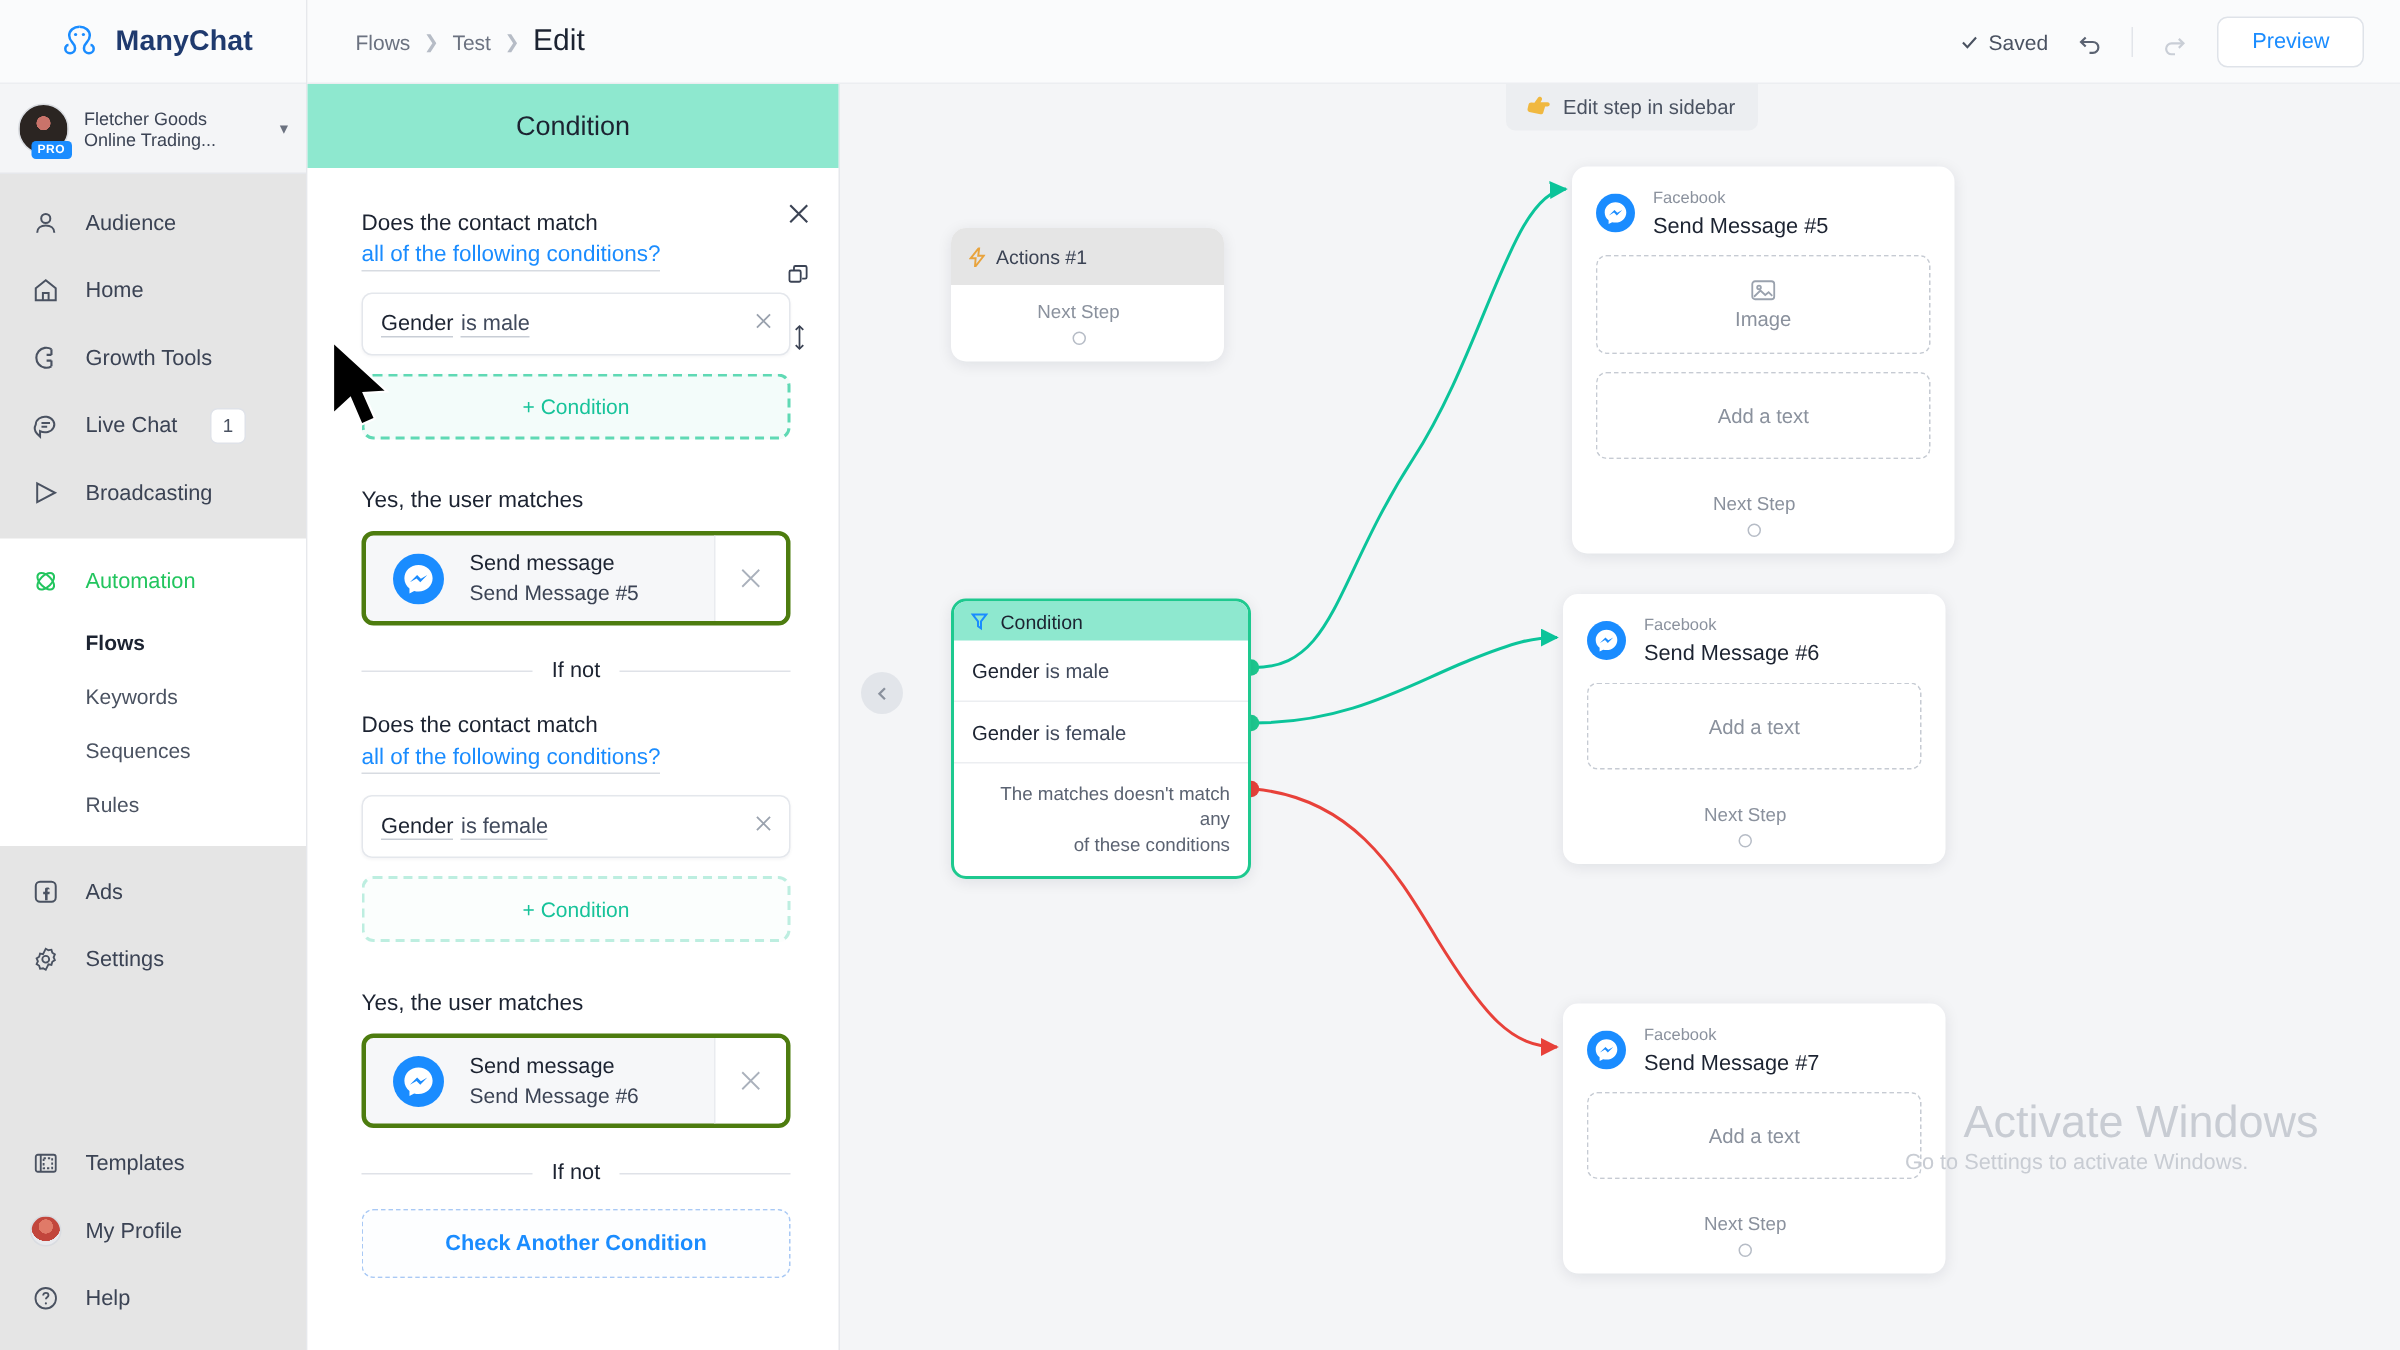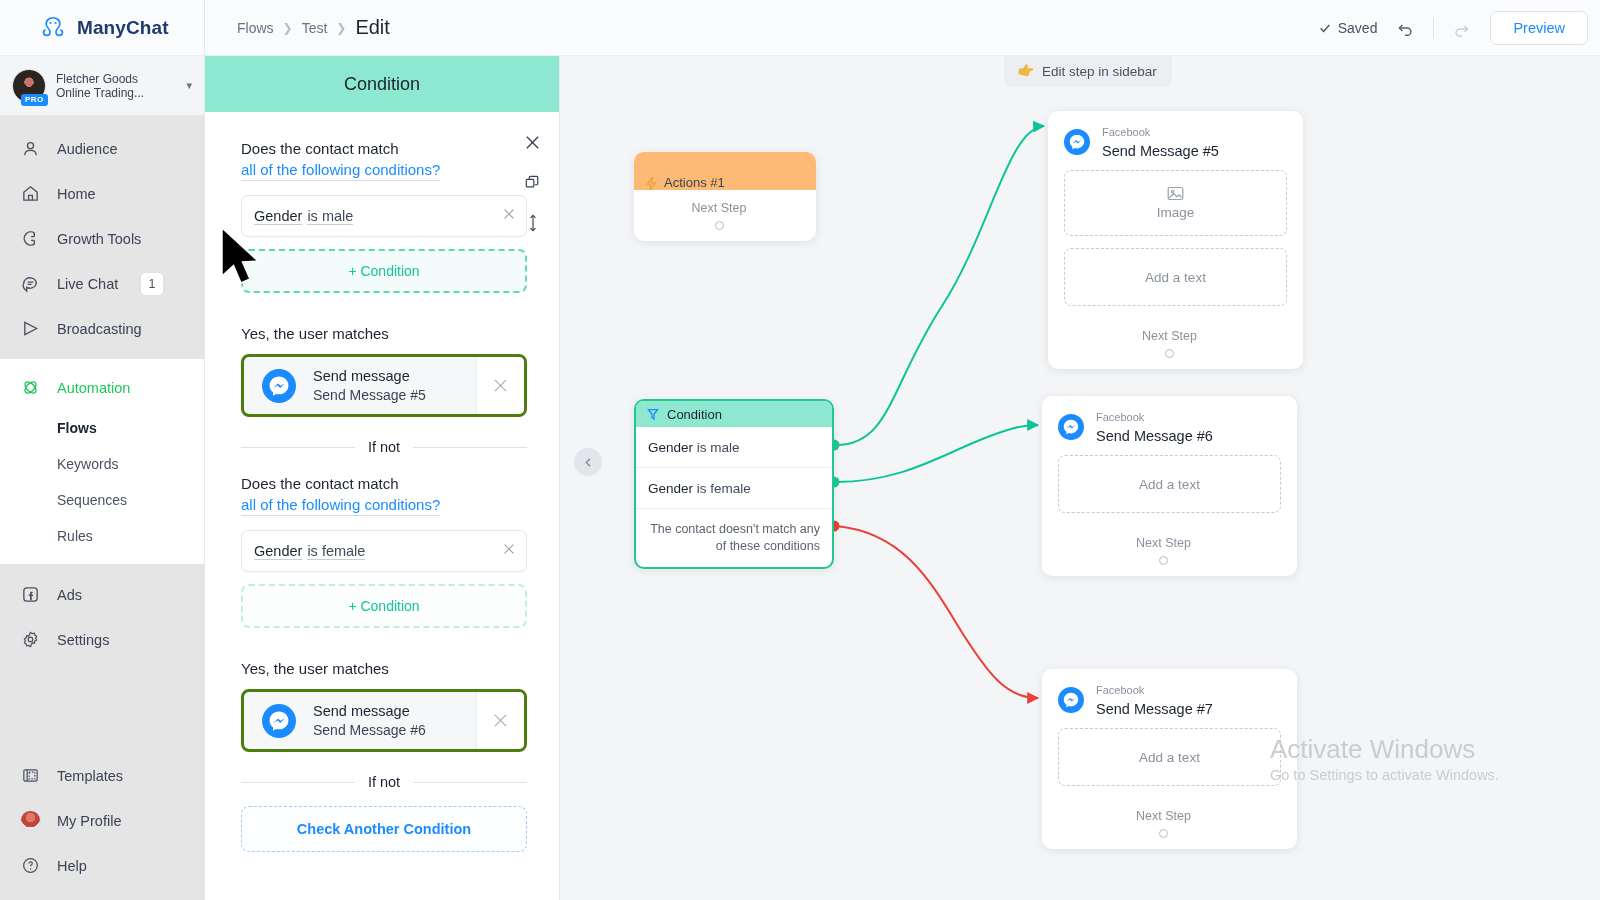--- a/index.html
+++ b/index.html
@@ -92,21 +92,21 @@
   
   .topbar {
     position: absolute; left: 205px; top: 0; right: 0; height: 56px;
     background: #fafbfc; border-bottom: 1px solid #eceef1;
     display: flex; align-items: center;
   }
   .crumbs { display: flex; align-items: center; gap: 9px; padding-left: 32px; }
   .crumb { font-size: 14px; color: #6b7280; cursor: pointer; }
   .crumb-sep { color: #b6bcc6; font-size: 12px; }
   .crumb-current { font-size: 20px; color: #1c2331; }
-  .top-right { margin-left: auto; display: flex; align-items: center; gap: 18px; padding-right: 12px; }
+  .top-right { margin-left: auto; display: flex; align-items: center; gap: 18px; padding-right: 24px; }
   .saved { font-size: 14px; color: #4a5261; display: flex; align-items: center; gap: 6px; }
   .icon-btn { color: #5b6372; cursor: pointer; display: flex; align-items: center; }
   .icon-btn.disabled { color: #c9ced6; cursor: default; }
   .vdiv { width: 1px; height: 20px; background: #e2e5ea; }
   .preview-btn {
     border: 1px solid #dfe3e9; background: #fff; border-radius: 7px;
     height: 34px; padding: 0 22px; display: flex; align-items: center;
     font-size: 14.5px; color: #1a8cff; cursor: pointer;
   }
 
@@ -207,22 +207,22 @@
     background: #e2e5ea; color: #8a919d;
     display: flex; align-items: center; justify-content: center;
     font-size: 13px; cursor: pointer;
   }
 
   .node { position: absolute; background: #fff; border-radius: 10px; box-shadow: 0 2px 10px rgba(16,24,40,.09); }
 
   
   .n-actions { left: 74px; top: 96px; width: 182px; }
   .n-actions .hd {
-    height: 38px; background: #fdba74; border-radius: 10px 10px 0 0;
-    display: flex; align-items: flex-end; gap: 7px; padding-left: 12px;
+    height: 38px; background: #e5e5e5; border-radius: 10px 10px 0 0;
+    display: flex; align-items: center; gap: 7px; padding-left: 12px;
     font-size: 13px; color: #3b4354;
   }
   .n-actions .bd { padding: 14px 13px 0 13px; }
   .dash-slot {
     border: 1px dashed #c6cbd3; border-radius: 7px;
     display: flex; flex-direction: column; align-items: center; justify-content: center;
     color: #8a919d; font-size: 13.5px; background: #fff;
   }
   .next-step {
     display: flex; align-items: center; justify-content: flex-end; gap: 6px;
@@ -256,21 +256,21 @@
   .n-msg .slot.img { height: 66px; }
 
   .n5 { left: 488px; top: 55px; }
   .n6 { left: 482px; top: 340px; }
   .n7 { left: 482px; top: 613px; }
 
   .wm {
     position: absolute; left: 710px; top: 677px;
     color: #c8ccd3; pointer-events: none; user-select: none;
   }
-  .wm .w1 { font-size: 26px; line-height: 32px; }
+  .wm .w1 { font-size: 30px; line-height: 32px; margin-left: 39px; }
   .wm .w2 { font-size: 14.5px; line-height: 20px; }
 
   svg.edges { position: absolute; left: 0; top: 0; width: 1040px; height: 844px; pointer-events: none; }
 </style>
 </head>
 <body>
 
 <div class="app">
 
   <div class="sidebar">
@@ -515,21 +515,21 @@
       </div>
       <div class="c-row">
         <span>Gender</span>
         <span class="vv">is male</span>
       </div>
       <div class="c-row">
         <span>Gender</span>
         <span class="vv">is female</span>
       </div>
       <div class="c-fallback">
-        <div>The contact doesn't match any</div>
+        <div>The matches doesn't match any</div>
         <div>of these conditions</div>
       </div>
     </div>
 
     <div class="node n-msg n5">
       <div class="hd">
         <span class="fb-ico">
           <svg width="26" height="26" viewBox="0 0 26 26">
             <circle cx="13" cy="13" r="13" fill="#1a8cff"></circle>
             <path d="M13 5.8c-4 0-7.2 3-7.2 6.8 0 2.1 1 4 2.6 5.2v2.6l2.4-1.3c.7.2 1.4.3 2.2.3 4 0 7.2-3 7.2-6.8S17 5.8 13 5.8z" fill="#fff"></path>

